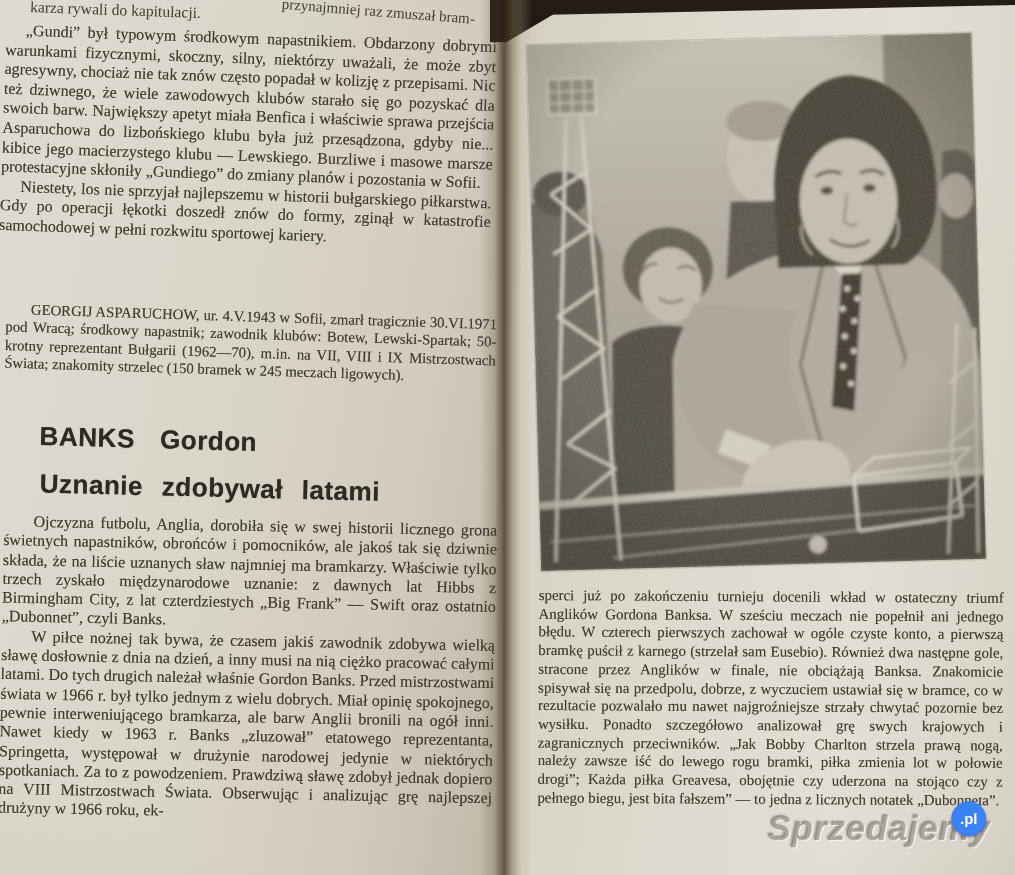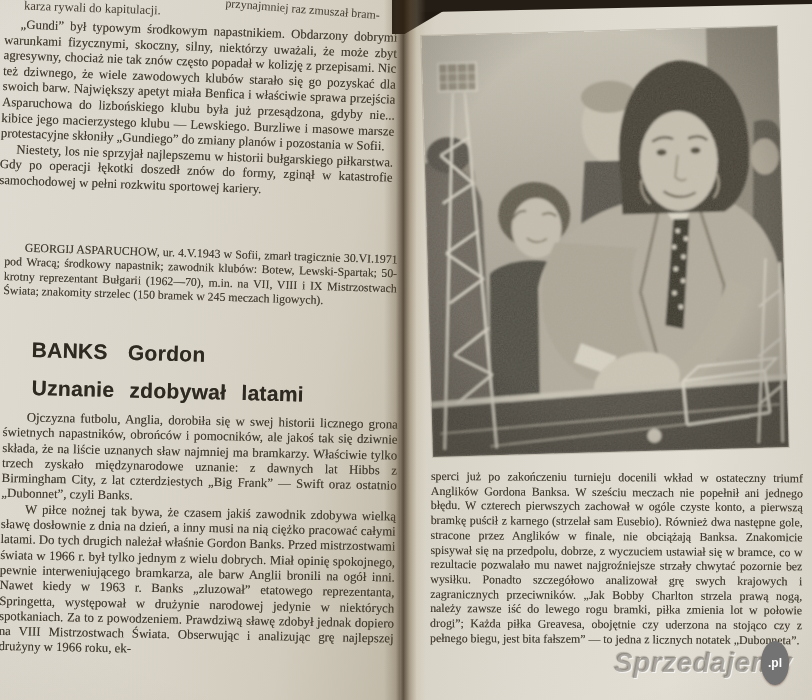--- a/index.html
+++ b/index.html
@@ -54,22 +54,22 @@
     transform:rotate(.35deg);transform-origin:left top;
     text-shadow:0 0 .5px rgba(64,58,46,.5);z-index:3;}
 
   
   .watermark{position:absolute;left:598px;top:641px;width:214px;height:56px;z-index:9;
     pointer-events:none;}
   .wm-text{position:absolute;left:16px;top:6px;
     font-family:"Liberation Sans",sans-serif;font-weight:bold;font-style:italic;
     font-size:28px;letter-spacing:.5px;color:rgba(125,120,112,.58);
     text-shadow:1px 1px 0 rgba(255,255,255,.65),-1px -1px 1px rgba(80,74,66,.35);}
-  .wm-badge{position:absolute;left:163px;top:0px;width:28px;height:44px;border-radius:50%;
-    background:#737373;color:#fff;font-family:"Liberation Sans",sans-serif;font-weight:bold;
+  .wm-badge{position:absolute;left:163px;top:0px;width:28px;height:28px;border-radius:50%;
+    background:#3b82f6;color:#fff;font-family:"Liberation Sans",sans-serif;font-weight:bold;
     font-size:12px;display:flex;align-items:center;justify-content:center;
     box-shadow:0 1px 2px rgba(60,20,10,.4);}
 
   
   .vignette{position:absolute;inset:0;pointer-events:none;z-index:8;
     background:radial-gradient(130% 105% at 52% 45%,rgba(0,0,0,0) 55%,rgba(70,52,30,.14) 100%);}
 </style>
 </head>
 <body>
 

